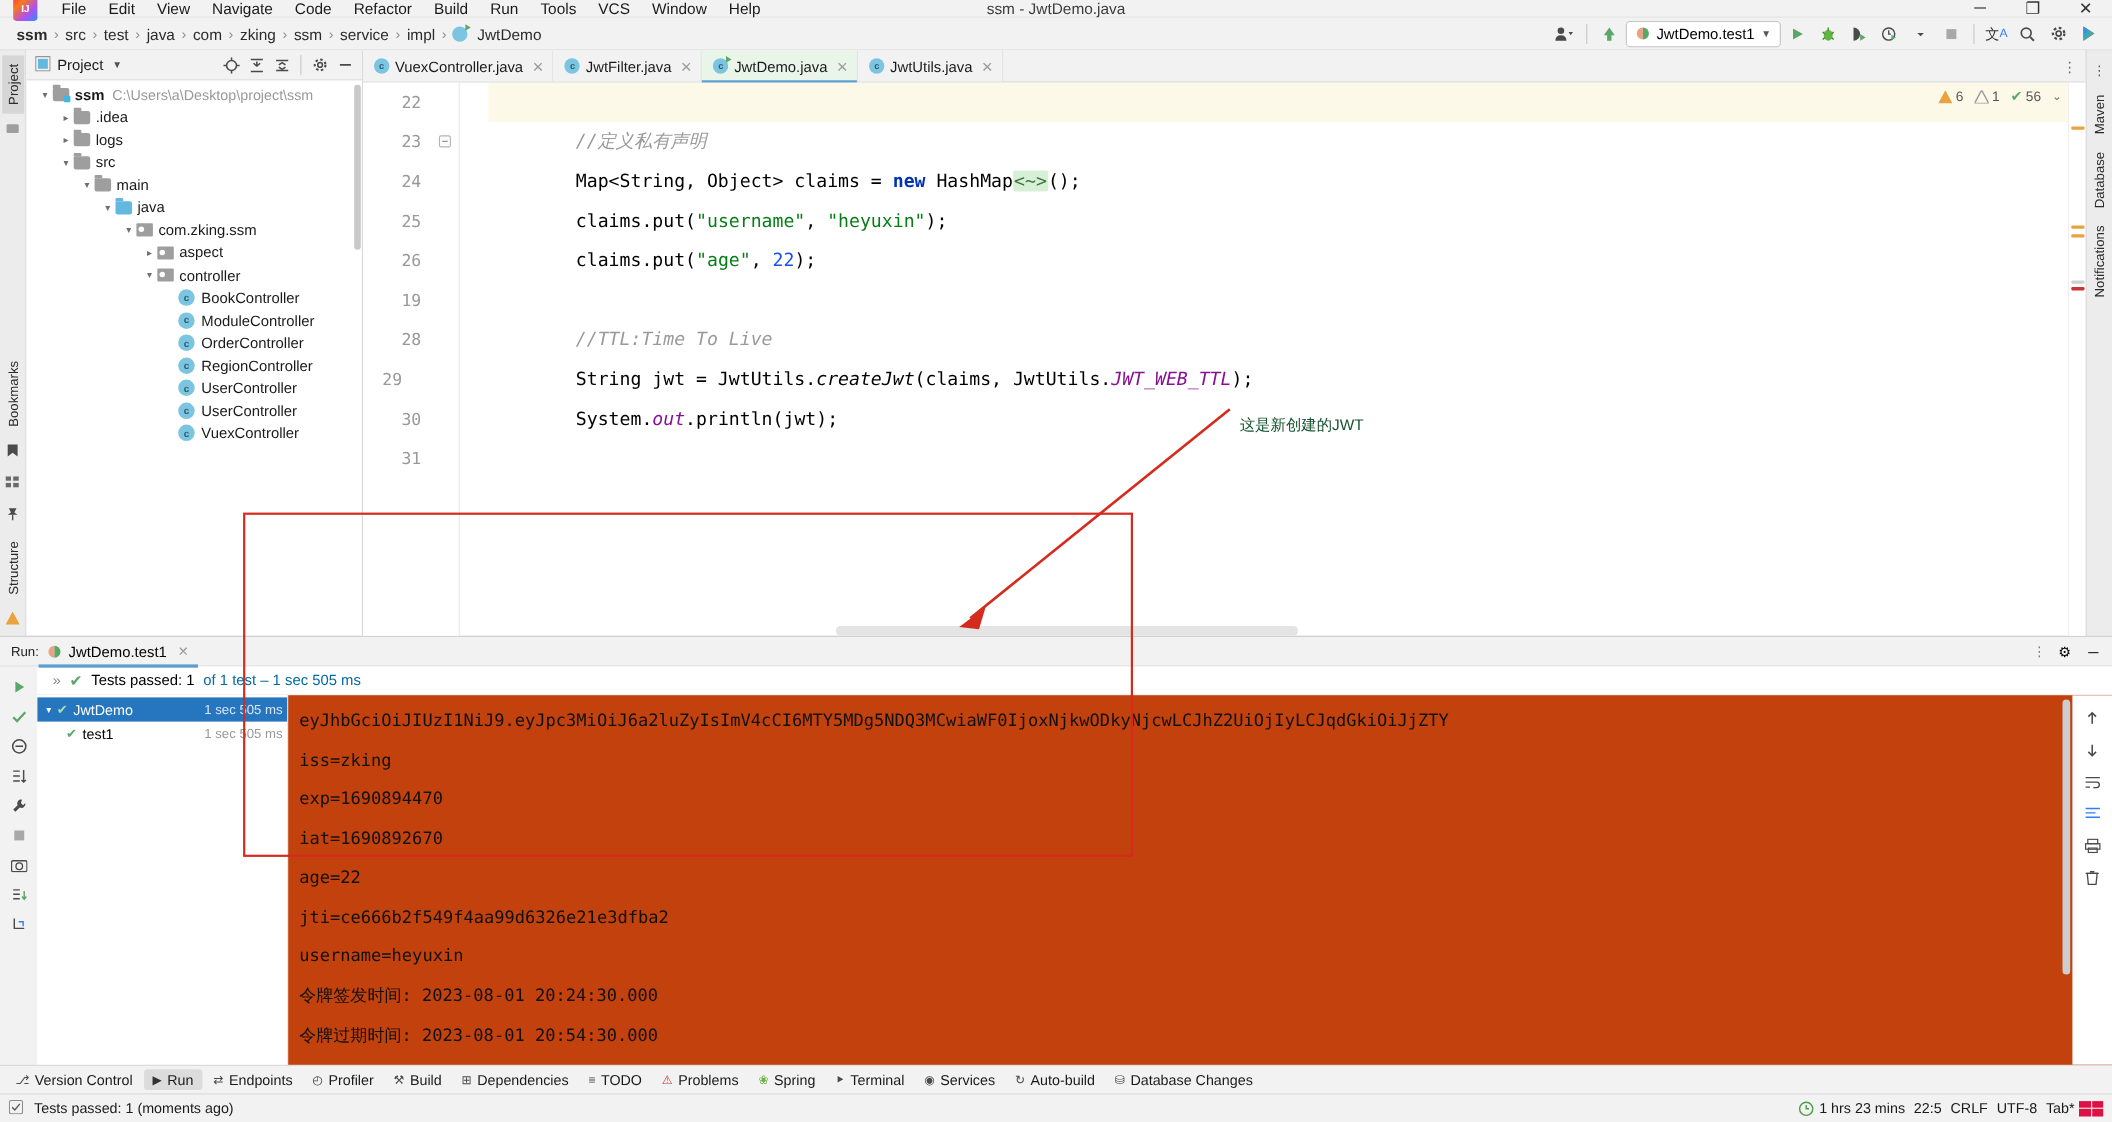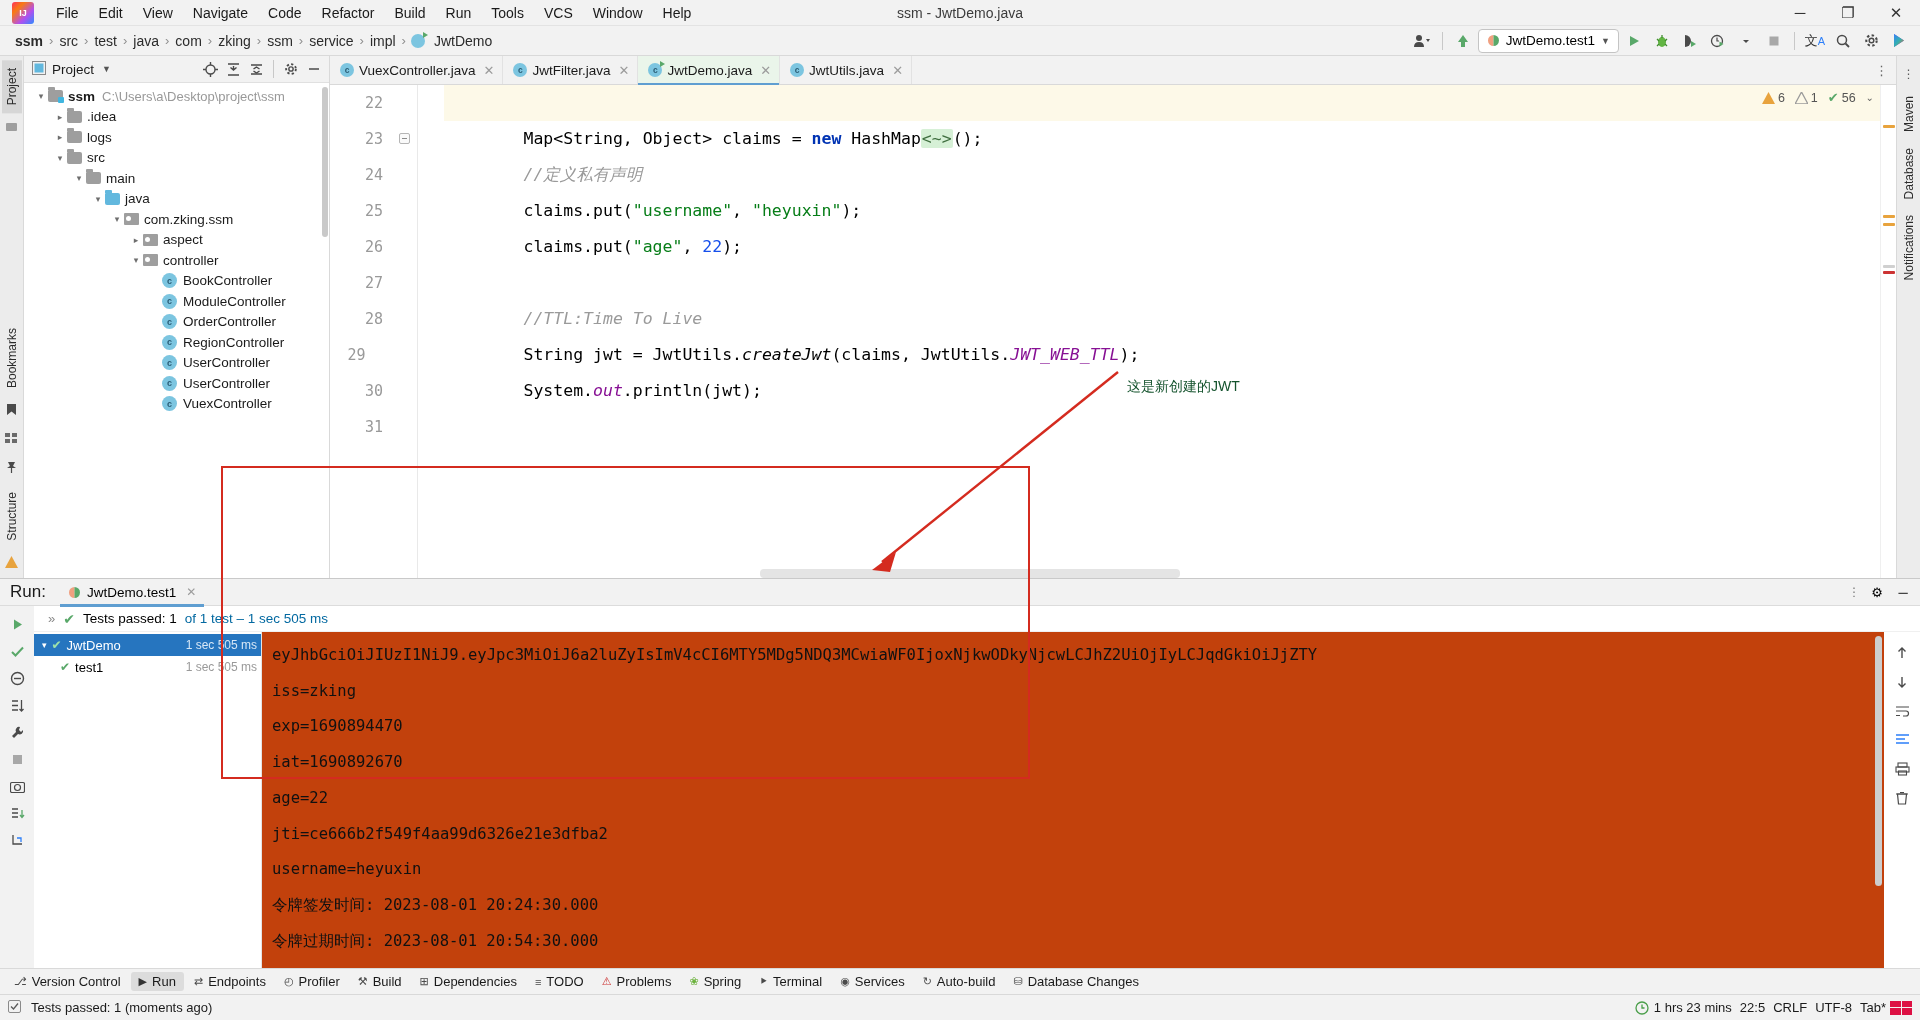--- a/index.html
+++ b/index.html
@@ -8,21 +8,21 @@
     font-family: "Liberation Sans", sans-serif;
     font-size: 13px;
     background: #f2f2f2;
     color: #000;
     overflow: hidden;
   }
   .app { position: relative; width: 1920px; height: 1020px; display: flex; flex-direction: column; }
 
   
   .titlebar {
-    height: 26px; background: #f2f2f2; display: flex; align-items: center;
+    height: 16px; background: #f2f2f2; display: flex; align-items: center;
     border-bottom: 1px solid #e3e3e3; flex: none; position: relative;
   }
   .ij-logo {
     width: 22px; height: 22px; margin-left: 12px; margin-right: 12px; flex: none;
     background: linear-gradient(135deg,#fe315d 0%,#f97a12 28%,#b24fef 65%,#2d8cff 100%);
     border-radius: 3px; position: relative;
   }
   .ij-logo::after {
     content: "IJ"; position: absolute; inset: 0; color: #fff; font-size: 9px;
     font-weight: bold; display: flex; align-items: center; justify-content: center;
@@ -210,21 +210,21 @@
 
   
   .run-panel {
     height: 390px; background: #f2f2f2; display: flex; flex-direction: column;
     flex: none; border-top: 1px solid #c9c9c9;
   }
   .run-head {
     height: 27px; display: flex; align-items: center; background: #f2f2f2;
     border-bottom: 1px solid #dcdcdc; flex: none; padding-left: 10px;
   }
-  .run-label { font-size: 17px; color: #1a1a1a; margin-right: 14px; }
+  .run-label { font-size: 12px; color: #1a1a1a; }
   .run-tab {
     display: flex; align-items: center; gap: 6px; font-size: 13.5px; padding: 0 8px;
     height: 27px; position: relative;
   }
   .run-tab.active::after {
     content:""; position:absolute; left:0; right:0; bottom:-1px; height:2.5px; background:#5f9ed1;
   }
   .run-head-right { margin-left: auto; display: flex; align-items: center; gap: 4px; padding-right: 6px; }
   .dots { letter-spacing: 2px; color: #777; font-size: 12px; }
 
@@ -648,30 +648,30 @@
           </div>
         </div>
 
       <div class="code-wrap">
         <div class="gutter" id="gutter">
             <div class="gnum" style="position: relative;">22</div>
             <div class="gnum" style="position: relative;">23<span class="gfold" style="top: 12px;"></span></div>
             <div class="gnum" style="position: relative;">24</div>
             <div class="gnum" style="position: relative;">25</div>
             <div class="gnum" style="position: relative;">26</div>
-            <div class="gnum" style="position: relative;">27</div>
+            <div class="gnum" style="position: relative;">19</div>
             <div class="gnum" style="position: relative;">28</div>
             <div class="gnum" style="position: relative; text-align: center;">29</div>
             <div class="gnum" style="position: relative;">30</div>
             <div class="gnum" style="position: relative;">31</div>
           </div>
         <div class="code" id="code">
             <div class="cline hl">&nbsp;</div>
+            <div class="cline"><span>        </span><span class="k-comment">//定义私有声明</span></div>
             <div class="cline"><span>        Map&lt;String, Object&gt; claims = </span><span class="k-kw">new</span><span> HashMap</span><span class="k-hint">&lt;~&gt;</span><span>();</span></div>
-            <div class="cline"><span>        </span><span class="k-comment">//定义私有声明</span></div>
             <div class="cline"><span>        claims.put(</span><span class="k-str">"username"</span><span>, </span><span class="k-str">"heyuxin"</span><span>);</span></div>
             <div class="cline"><span>        claims.put(</span><span class="k-str">"age"</span><span>, </span><span class="k-num">22</span><span>);</span></div>
             <div class="cline">&nbsp;</div>
             <div class="cline"><span>        </span><span class="k-comment">//TTL:Time To Live</span></div>
             <div class="cline"><span>        String jwt = JwtUtils.</span><span class="k-mth">createJwt</span><span>(claims, JwtUtils.</span><span class="k-fld">JWT_WEB_TTL</span><span>);</span></div>
             <div class="cline"><span>        System.</span><span class="k-fld">out</span><span>.println(jwt);</span></div>
             <div class="cline">&nbsp;</div>
           </div>
         <div class="hscroll"></div>
 

